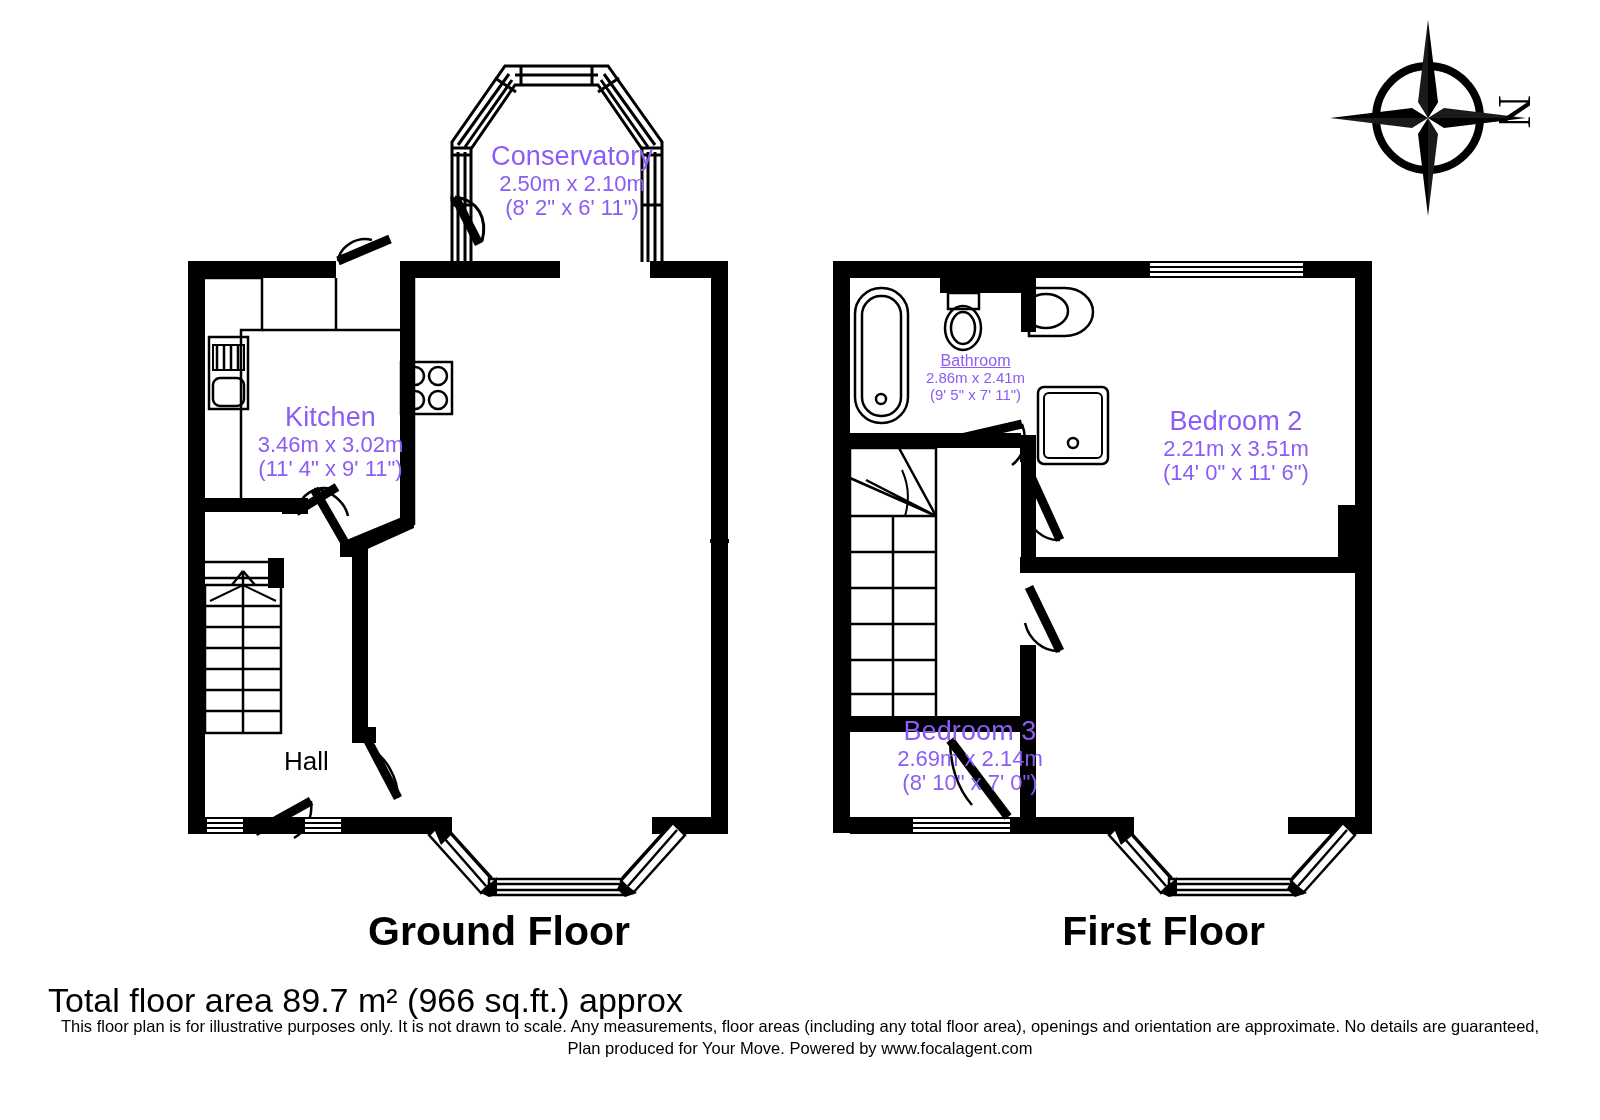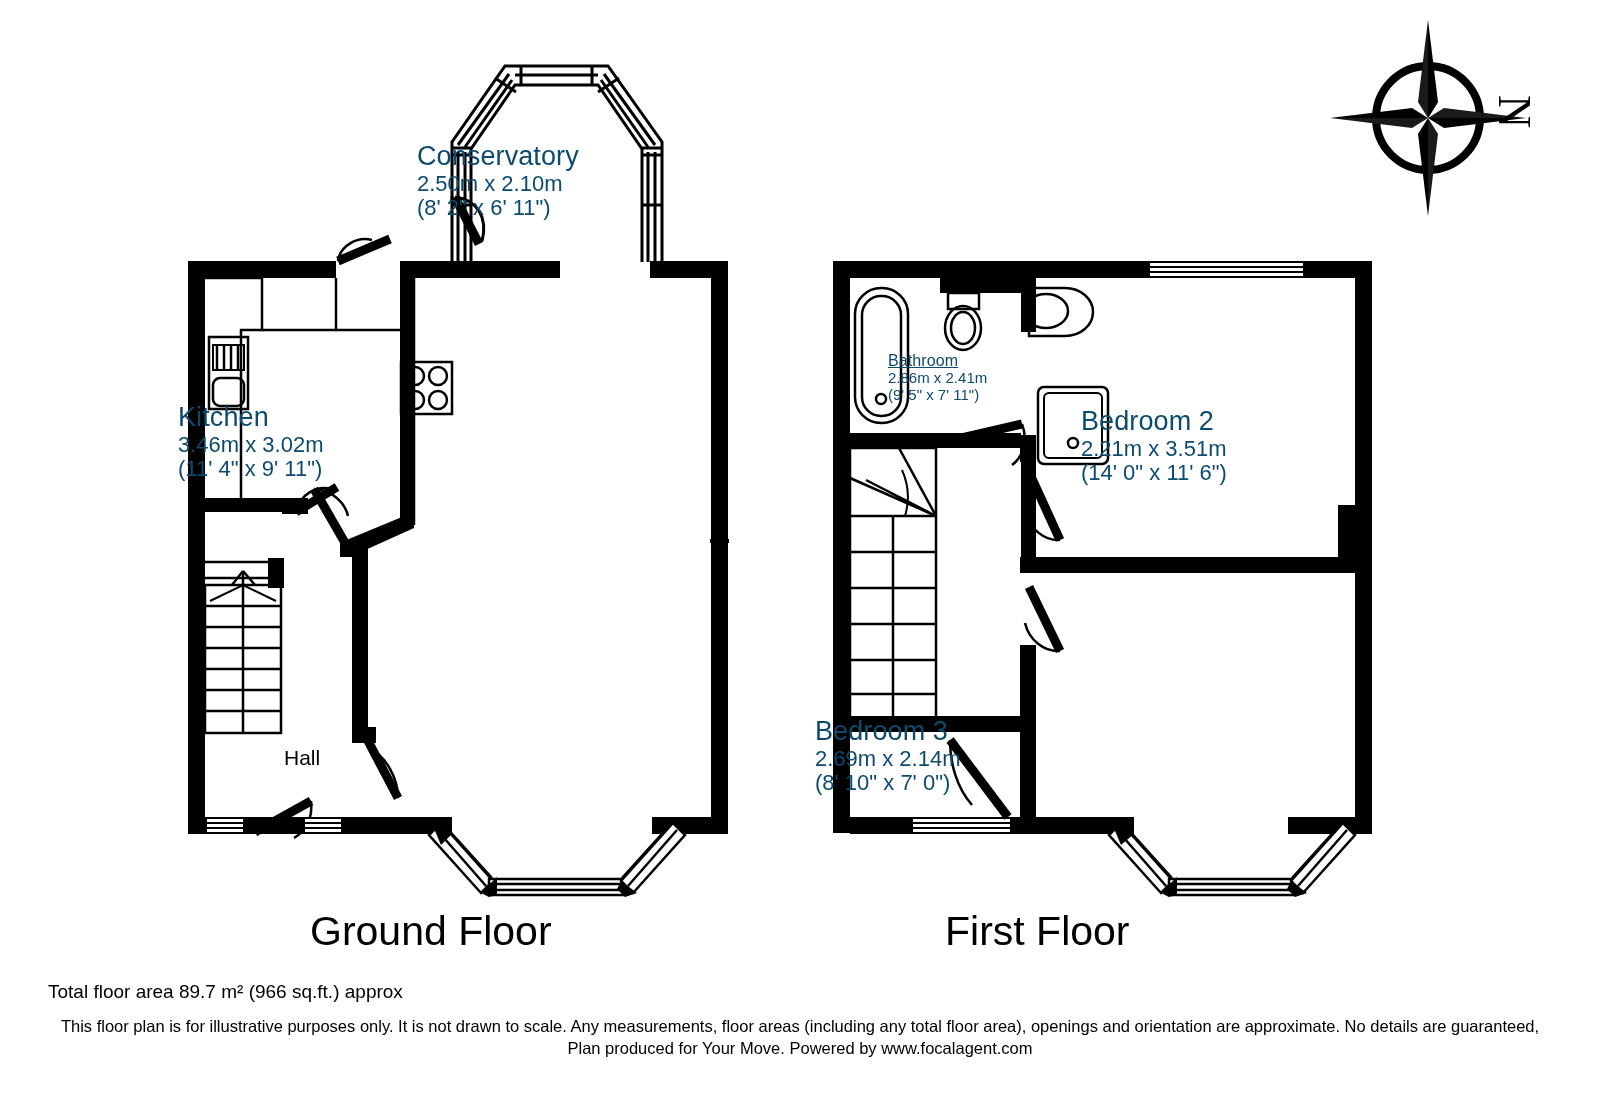--- a/index.html
+++ b/index.html
@@ -22,49 +22,49 @@
     height: 1120px;
   }
   svg.plan {
     position: absolute;
     left: 0; top: 0;
     width: 1600px;
     height: 1120px;
   }
   .lbl {
     position: absolute;
-    text-align: left;
+    text-align: center;
     line-height: 1.13;
     white-space: nowrap;
-    color: #0c4a6e;
+    color: #8b5cf6;
   }
   .room-name {
     font-size: 27px;
     letter-spacing: 0.1px;
   }
   .room-dim {
     font-size: 22px;
   }
   .room-name.small { font-size: 16px; text-decoration: underline; }
   .room-dim.small  { font-size: 15px; }
   .floor-title {
     position: absolute;
     font-size: 41px;
-    font-weight: normal;
-    text-align: left;
+    font-weight: bold;
+    text-align: right;
     white-space: nowrap;
   }
   .hall-label {
     position: absolute;
-    font-size: 21px;
+    font-size: 26px;
     white-space: nowrap;
   }
   .total-area {
     position: absolute;
-    font-size: 19px;
+    font-size: 34px;
     white-space: nowrap;
   }
   .disclaimer {
     position: absolute;
     left: 0;
     width: 1600px;
     text-align: center;
     font-size: 16.5px;
     line-height: 1.33;
   }

